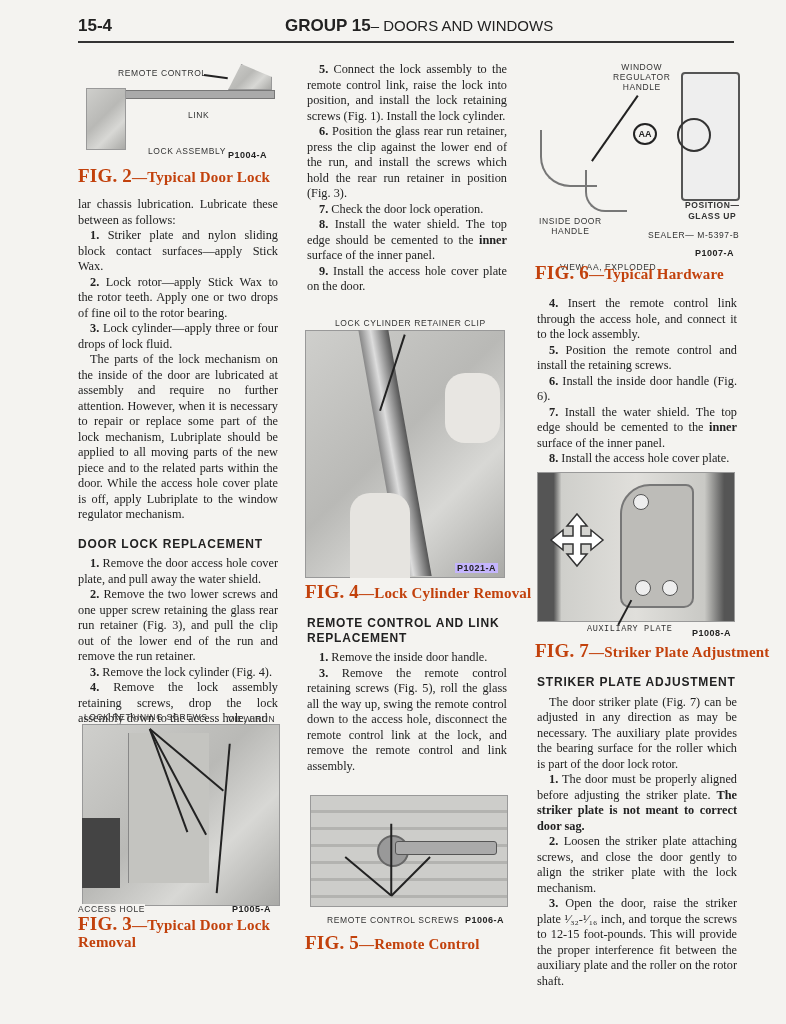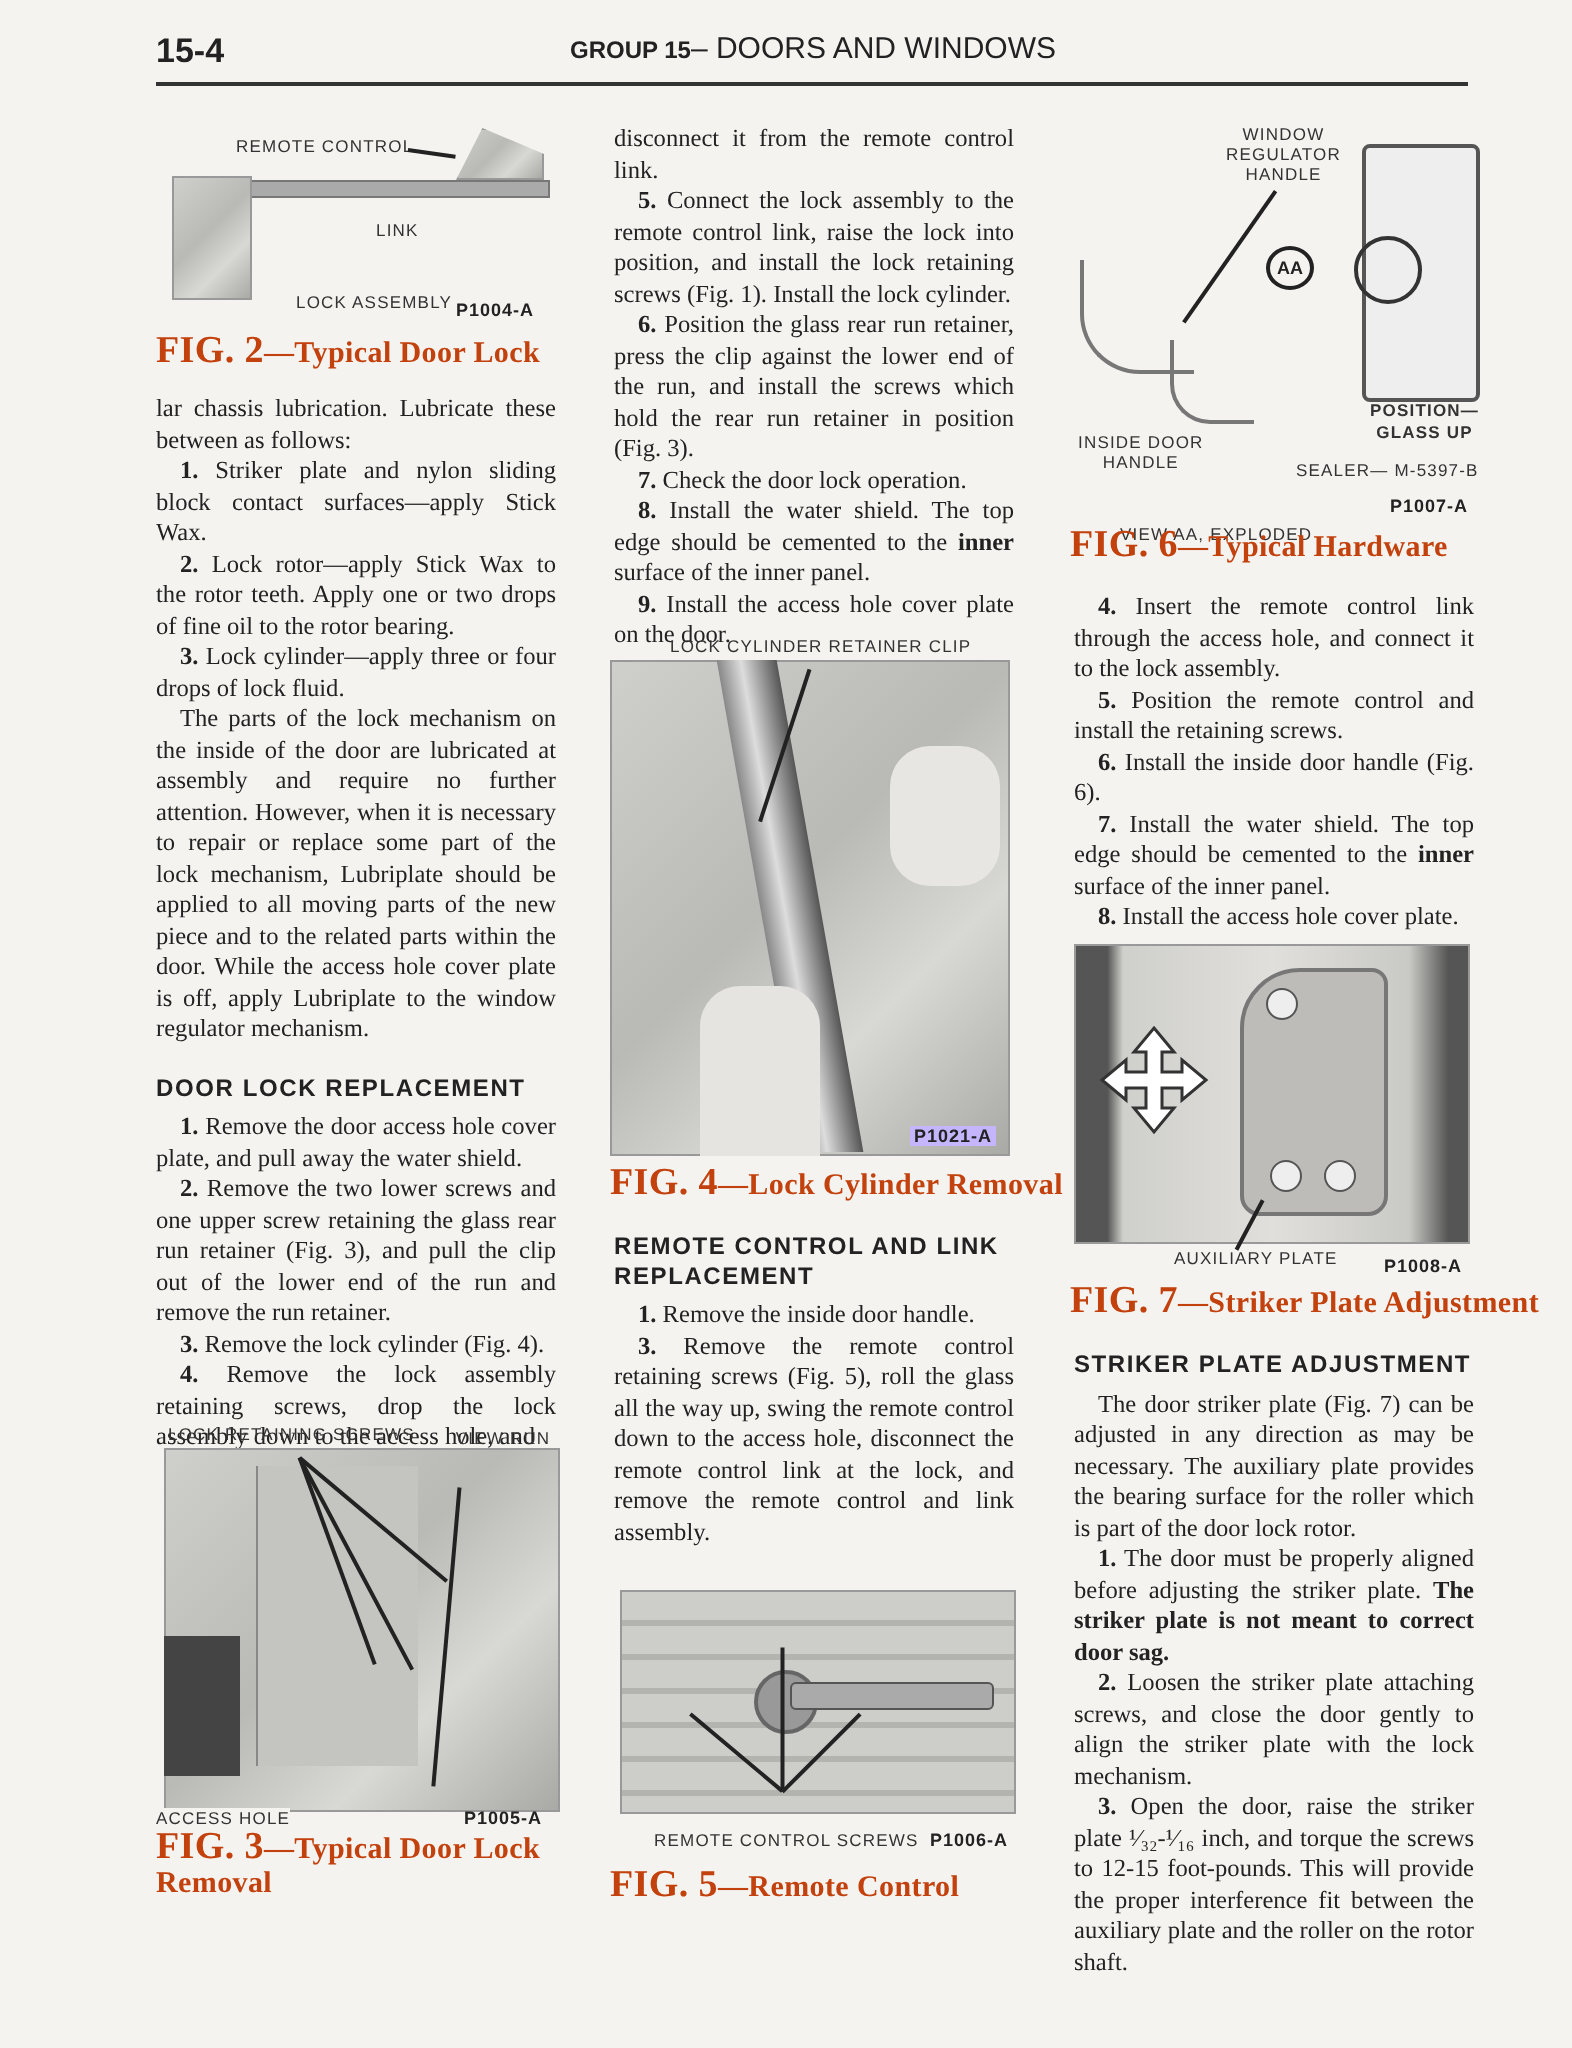--- a/index.html
+++ b/index.html
@@ -1,20 +1,20 @@
 <!DOCTYPE html>
 <html><head>
 <meta charset="utf-8">
 <style>
   html,body{margin:0;padding:0;}
   body{width:786px;height:1024px;background:#f4f3f0;position:relative;overflow:hidden;font-family:"Liberation Serif","DejaVu Serif",serif;color:#222;}
   .abs{position:absolute;}
   .hdr-num{left:78px;top:16px;font-family:"Liberation Sans",sans-serif;font-weight:bold;font-size:17px;color:#222;}
   .hdr-title{left:285px;top:16px;font-family:"Liberation Sans",sans-serif;font-size:15px;color:#222;white-space:nowrap;}
-  .hdr-title b{font-size:12px;}
+  .hdr-title b{font-size:17px;}
   .hdr-rule{left:78px;top:41px;width:656px;height:2px;background:#333;}
   .col{position:absolute;width:200px;font-size:12.3px;line-height:15.5px;text-align:justify;}
   .col p{margin:0;text-indent:0;}
   .col p.ind{text-indent:12px;}
   .col p.noind{text-indent:0;}
   .col .num{font-weight:bold;}
   .sec{font-family:"Liberation Sans",sans-serif;font-weight:bold;font-size:12px;letter-spacing:0.8px;margin:0 0 4px 0;text-align:left;color:#222;}
   .cap{font-family:Liberation Serif, serif;font-weight:bold;font-size:15px;color:#c2410c;letter-spacing:0.2px;}
   .cap .fig{font-size:19px;}
   .lbl{font-family:"Liberation Sans",sans-serif;font-size:8.5px;letter-spacing:0.6px;color:#333;white-space:nowrap;}
@@ -64,21 +64,20 @@
   <div class="line" style="left:72px;top:20px;width:120px;transform:rotate(62deg);"></div>
   <div class="line" style="left:72px;top:20px;width:96px;transform:rotate(40deg);"></div>
   <div class="line" style="left:72px;top:20px;width:110px;transform:rotate(70deg);"></div>
   <div class="line" style="left:152px;top:35px;width:150px;transform:rotate(95deg);"></div>
   <div class="abs lbl" style="left:0px;top:196px;background:#f4f3f0;">ACCESS HOLE</div>
   <div class="abs code" style="left:154px;top:196px;">P1005-A</div>
 </div>
 <div class="abs cap" style="left:78px;top:915px;line-height:17px;"><span class="fig">FIG. 3</span><span>—Typical Door Lock</span><br><span>Removal</span></div>
 
 <div class="col" style="left:307px;top:62px;">
-  <p class="noind">disconnect it from the remote control link.</p>
   <p class="ind"><span class="num">5.</span><span> Connect the lock assembly to the remote control link, raise the lock into position, and install the lock retaining screws (Fig. 1). Install the lock cylinder.</span></p>
   <p class="ind"><span class="num">6.</span><span> Position the glass rear run retainer, press the clip against the lower end of the run, and install the screws which hold the rear run retainer in position (Fig. 3).</span></p>
   <p class="ind"><span class="num">7.</span><span> Check the door lock operation.</span></p>
   <p class="ind"><span class="num">8.</span><span> Install the water shield. The top edge should be cemented to the </span><b>inner</b><span> surface of the inner panel.</span></p>
   <p class="ind"><span class="num">9.</span><span> Install the access hole cover plate on the door.</span></p>
 </div>
 
 <div class="abs" style="left:305px;top:318px;width:200px;height:260px;">
   <div class="abs lbl" style="left:30px;top:0px;">LOCK CYLINDER RETAINER CLIP</div>
   <div class="abs photo" style="left:0px;top:12px;width:198px;height:246px;"></div>
@@ -137,21 +136,21 @@
   <div class="abs" style="left:14px;top:40px;width:56px;height:56px;">
     <svg width="56" height="56" viewBox="0 0 56 56">
         <path d="M28 2 L38 14 L32 14 L32 24 L42 24 L42 18 L54 28 L42 38 L42 32 L32 32 L32 42 L38 42 L28 54 L18 42 L24 42 L24 32 L14 32 L14 38 L2 28 L14 18 L14 24 L24 24 L24 14 L18 14 Z" fill="#fff" stroke="#333" stroke-width="1.5"></path>
       </svg>
   </div>
   <div class="abs" style="left:85px;top:12px;width:70px;height:120px;background:#bdbcb8;border:2px solid #777;border-radius:30px 8px 10px 10px;"></div>
   <div class="abs" style="left:98px;top:22px;width:14px;height:14px;border-radius:50%;background:#eee;border:1px solid #555;"></div>
   <div class="abs" style="left:100px;top:108px;width:14px;height:14px;border-radius:50%;background:#eee;border:1px solid #555;"></div>
   <div class="abs" style="left:127px;top:108px;width:14px;height:14px;border-radius:50%;background:#eee;border:1px solid #555;"></div>
   <div class="line" style="left:83px;top:152px;width:28px;transform:rotate(-62deg);"></div>
-  <div class="abs lbl" style="left:52px;top:152px;">AUXILIARY PLATE</div>
+  <div class="abs lbl" style="left:52px;top:152px;font-family:Liberation Mono, monospace;">AUXILIARY PLATE</div>
   <div class="abs code" style="left:157px;top:156px;">P1008-A</div>
 </div>
 <div class="abs cap" style="left:535px;top:640px;"><span class="fig">FIG. 7</span><span>—Striker Plate Adjustment</span></div>
 
 <div class="col" style="left:537px;top:675px;">
   <div class="sec">STRIKER PLATE ADJUSTMENT</div>
   <p class="ind">The door striker plate (Fig. 7) can be adjusted in any direction as may be necessary. The auxiliary plate provides the bearing surface for the roller which is part of the door lock rotor.</p>
   <p class="ind"><span class="num">1.</span><span> The door must be properly aligned before adjusting the striker plate. </span><b>The striker plate is not meant to correct door sag.</b></p>
   <p class="ind"><span class="num">2.</span><span> Loosen the striker plate attaching screws, and close the door gently to align the striker plate with the lock mechanism.</span></p>
   <p class="ind"><span class="num">3.</span><span> Open the door, raise the striker plate ¹⁄₃₂-¹⁄₁₆ inch, and torque the screws to 12-15 foot-pounds. This will provide the proper interference fit between the auxiliary plate and the roller on the rotor shaft.</span></p>

